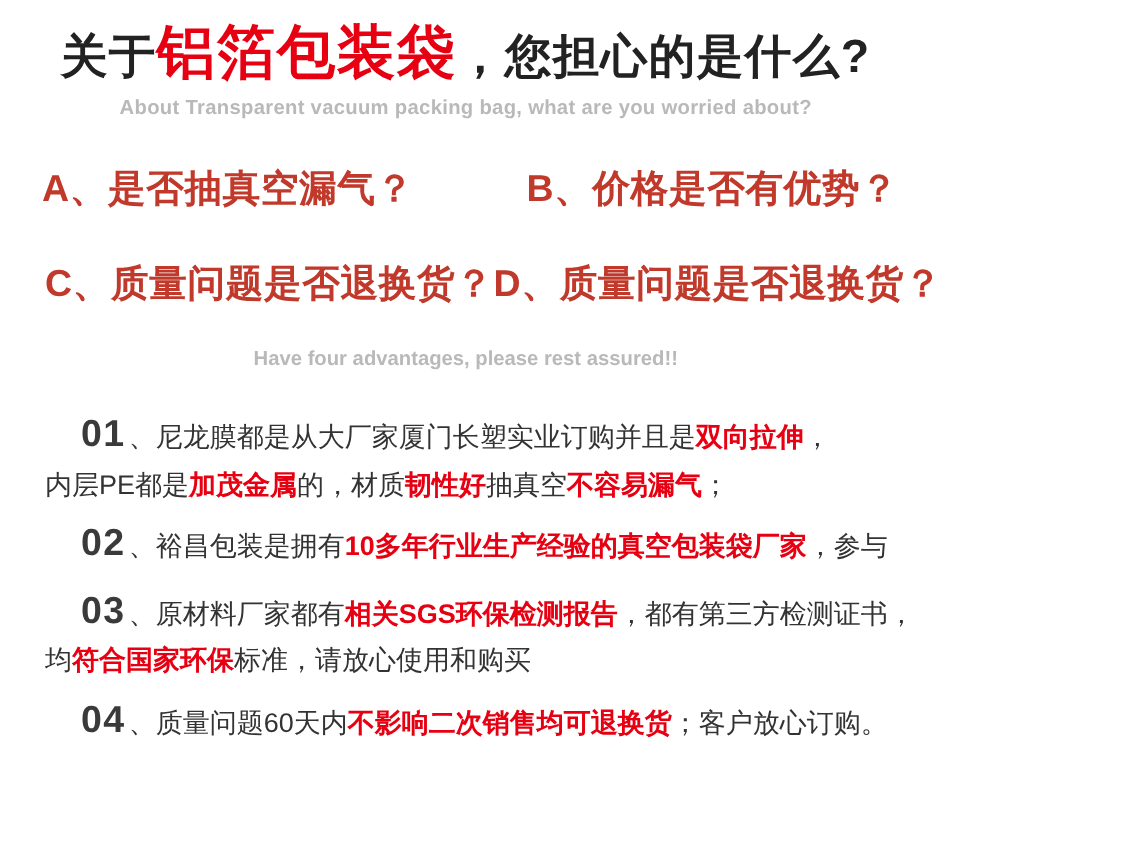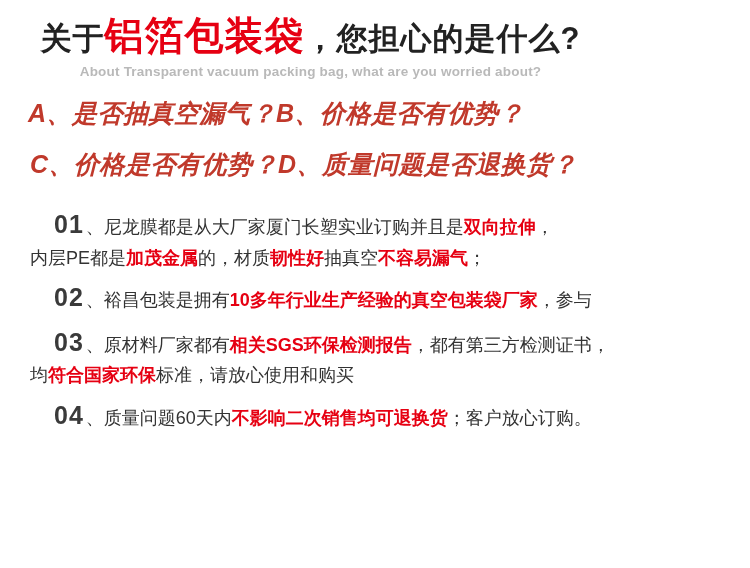--- a/index.html
+++ b/index.html
@@ -51,24 +51,23 @@
     letter-spacing: 0.2px;
   }
 
   
   .q-block {
     margin-top: 14px;
     padding: 0 22px;
   }
   .q-row {
     display: flex;
-    justify-content: flex-start;
+    justify-content: space-between;
     align-items: baseline;
-    margin-top: 18px;
-    font-style: italic;
+    margin-top: 30px;
   }
   .q-item {
     font-size: 25px;
     font-weight: bold;
     color: #c0392b;
     white-space: nowrap;
     letter-spacing: 0.5px;
   }
   .q-row.row2 .q-item:first-child { margin-left: 8px; }
   .q-row.row1 .q-item:first-child { margin-left: 6px; }
@@ -151,26 +150,27 @@
     </span>
     <span class="hl-sub">About Transparent vacuum packing bag, what are you worried about?</span>
   </div>
 
   <div class="q-block">
     <div class="q-row row1">
       <span class="q-item">A、是否抽真空漏气？</span>
       <span class="q-item">B、价格是否有优势？</span>
     </div>
     <div class="q-row row2">
-      <span class="q-item">C、价格是否有优势？</span>
+      <span class="q-item">C、质量问题是否退换货？</span>
       <span class="q-item">D、质量问题是否退换货？</span>
     </div>
   </div>
 
   <div class="adv-head">
+    <span class="adv-sub">Have four advantages, please rest assured!!</span>
   </div>
 
   <div class="points">
       <div class="point">
         <span class="pt-first"><span class="pt-num">01</span><span class="plain">、尼龙膜都是从大厂家厦门长塑实业订购并且是</span><span class="em">双向拉伸</span><span class="plain">，</span></span>
         <span class="pt-second"><span class="plain">内层PE都是</span><span class="em">加茂金属</span><span class="plain">的，材质</span><span class="em">韧性好</span><span class="plain">抽真空</span><span class="em">不容易漏气</span><span class="plain">；</span></span>
       </div>
       <div class="point">
         <span class="pt-first"><span class="pt-num">02</span><span class="plain">、裕昌包装是拥有</span><span class="em">10多年行业生产经验的真空包装袋厂家</span><span class="plain">，参与</span></span>
       </div>

